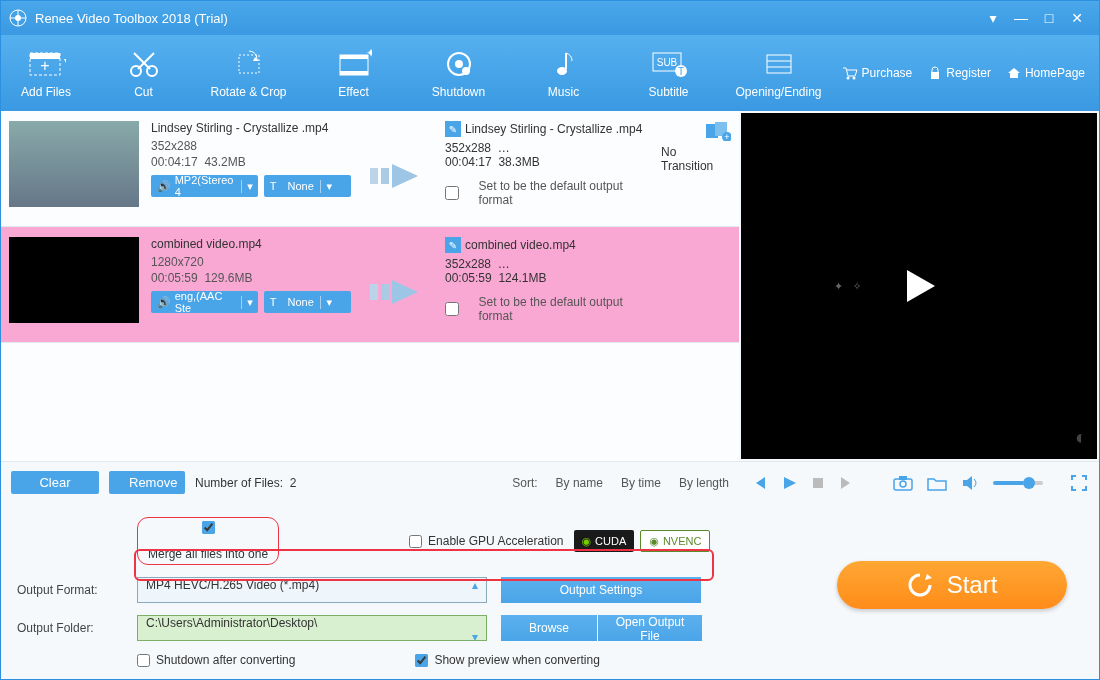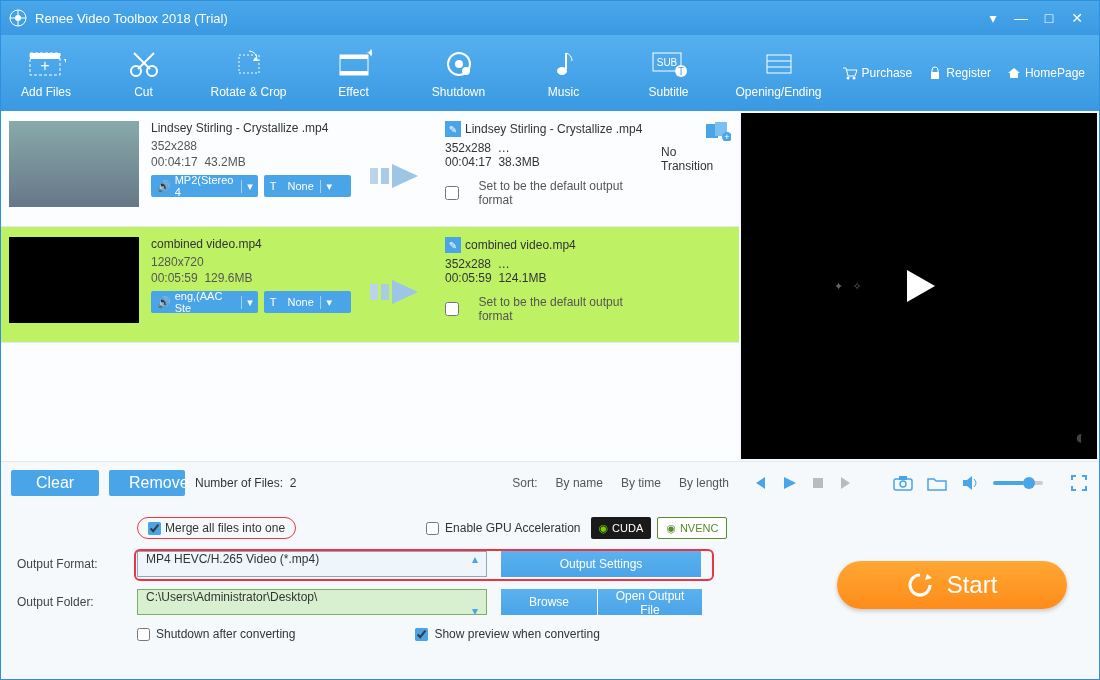--- a/index.html
+++ b/index.html
@@ -16,21 +16,21 @@
   .tool-item { width: 105px; text-align:center; font-size:12px; cursor:pointer; display:flex; flex-direction:column; align-items:center; gap:4px;}
   .tool-item .ticon { width: 40px; height: 34px; display:flex; align-items:center; justify-content:center;}
   .tool-item:first-child{width:90px}
   .toolbar-right { margin-left:auto; display:flex; align-items:center; gap:16px; padding-right:14px; font-size:12px;}
   .link-item{display:flex;align-items:center;gap:4px;cursor:pointer;}
   
   
   .main { display:flex; height: 350px; background:#fbfdff;}
   .list { flex:1; overflow:auto; }
   .row { display:flex; border-bottom:1px solid #e3e9f0; padding:6px 8px 6px 2px; gap:6px; height:116px;}
-  .row.selected { background:#bef264; }
+  .row.selected { background:#f9a8d4; }
   .thumb { width:130px; height:86px; background:#223; display:flex;align-items:center;justify-content:center; margin:4px 6px;}
   .finfo { width:200px; font-size:12px; color:#333; padding-top:4px;}
   .finfo .fname{font-weight:500;margin-bottom:4px;white-space:nowrap;overflow:hidden;text-overflow:ellipsis;}
   .finfo .fres,.finfo .ftime{color:#555;margin-bottom:2px;}
   .tags{display:flex;gap:6px;margin-top:6px;}
   .tag{height:22px; background:#4aa4e8; color:#fff; font-size:11px; display:flex;align-items:center; border-radius:2px;}
   .tag .txt{padding:0 6px;display:flex;align-items:center;gap:4px;}
   .tag .dd{width:18px;border-left:1px solid rgba(255,255,255,.5);display:flex;align-items:center;justify-content:center;}
   .arrow-col{width:82px; display:flex;align-items:center;justify-content:center; padding-top:14px;}
   .outinfo{width:210px;font-size:12px;color:#333;padding-top:4px;}
@@ -41,34 +41,34 @@
   .transition-wrap{display:flex;align-items:center;gap:6px;}
   
   .preview { width:360px; background:#f6f9fc; display:flex; flex-direction:column;}
   .video-area{flex:1;background:#000;position:relative;margin:2px;}
   .play-overlay{position:absolute;top:50%;left:50%;transform:translate(-50%,-50%);}
   .sub-icons{position:absolute;top:50%;left:30%;transform:translate(-50%,-50%);display:flex;gap:16px;color:#666;font-size:11px;}
   .watermark{position:absolute;bottom:10px;right:10px;color:#444;font-size:20px;}
   
   
   .midrow{height:42px;background:#f6f9fc;display:flex;align-items:center;padding:0 10px;font-size:12px;color:#333;gap:10px;border-top:1px solid #e3e9f0;}
-  .btn-blue{background:#4aa4e8;color:#fff;border:none;padding:4px 20px;font-size:16px;cursor:pointer;border-radius:2px;}
+  .btn-blue{background:#4aa4e8;color:#fff;border:none;padding:4px 20px;font-size:13px;cursor:pointer;border-radius:2px;}
   .sort-area{margin-left:auto;display:flex;gap:18px;color:#555;}
   .sort-area span{cursor:pointer;}
   
   .player-ctrl{width:360px;height:42px;display:flex;align-items:center;gap:14px;padding:0 12px;background:#f6f9fc;border-top:1px solid #e3e9f0;color:#4aa4e8;}
   .pc-icon{cursor:pointer;display:inline-flex;}
   .vol-slider{width:50px;height:4px;background:linear-gradient(to right,#4aa4e8 60%,#ccc 60%);border-radius:2px;position:relative;}
   .vol-slider .knob{position:absolute;top:-4px;left:60%;width:12px;height:12px;border-radius:50%;background:#4aa4e8;}
   
   
   .bottom{background:#f6f9fc;padding:14px 16px 12px 16px;font-size:12px;color:#333;position:relative;height:178px;}
   .opt-row{display:flex;align-items:center;margin-bottom:12px;}
   .opt-label{width:120px;text-align:left;padding-right:10px;color:#444;}
-  .red-oval{border:1px solid #e34;border-radius:11px;padding:3px 10px;display:inline-flex;align-items:center;gap:4px;}
+  .red-oval{border:1px solid #e34;border-radius:11px;padding:3px 10px;display:inline-flex;align-items:center;gap:13px;flex-direction:column;}
   .combo{height:26px;border:1px solid #8ab;background:#eef5fb;display:flex;align-items:flex-start;padding:0 8px;color:#333;position:relative;}
   .combo .caret{margin-left:auto;color:#4aa4e8;}
   .combo.green{background:#d9f0d0;border-color:#7ab06a;flex-direction:column;}
   .action-btn{height:26px;background:linear-gradient(#5cb1ee,#4aa4e8);color:#fff;border:none;padding:0 14px;font-size:12px;cursor:pointer;}
   .gpu-badge{height:22px;padding:0 8px;background:#1a1a1a;color:#fff;font-size:11px;display:inline-flex;align-items:center;gap:4px;border-radius:2px;}
   .gpu-badge.light{background:#fff;color:#5a8a2a;border:1px solid #5a8a2a;}
   .start-btn{position:absolute;right:32px;top:58px;width:230px;height:48px;background:linear-gradient(#ffa733,#ff8c1a);border-radius:24px;color:#fff;font-size:24px;font-weight:500;display:flex;align-items:center;justify-content:center;gap:14px;cursor:pointer;box-shadow:0 2px 4px rgba(0,0,0,.2);}
   .red-box{position:absolute;border:2px solid #e34;border-radius:6px;pointer-events:none;}
   
   input[type=checkbox]{accent-color:#4aa4e8;}

